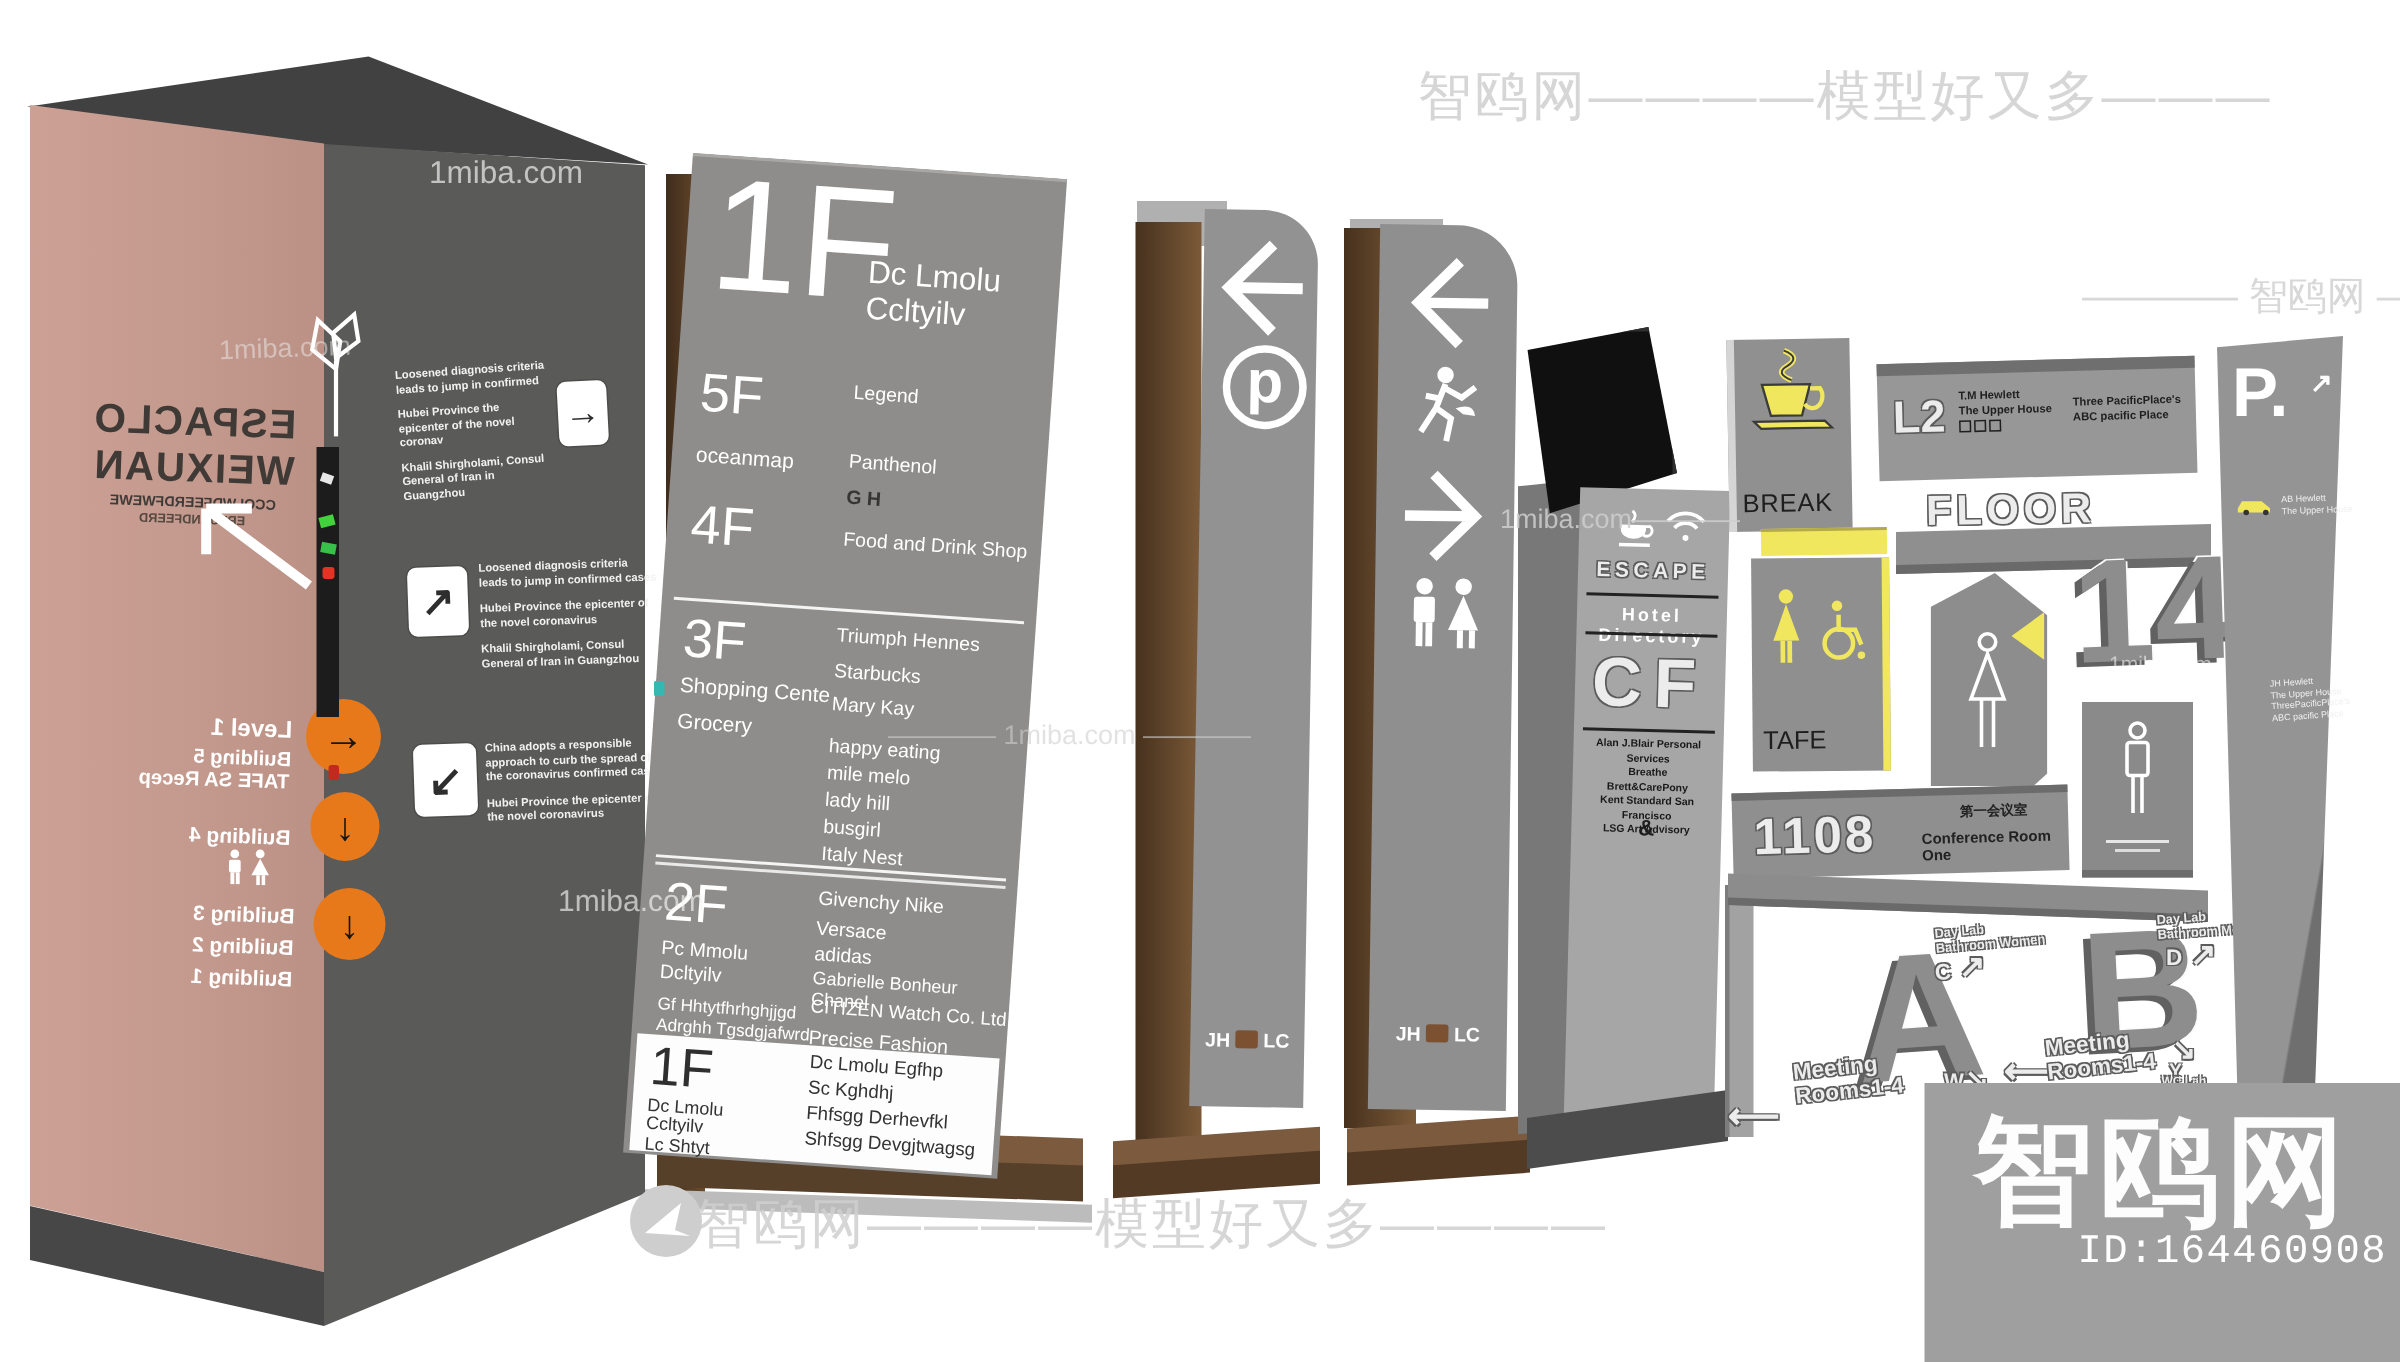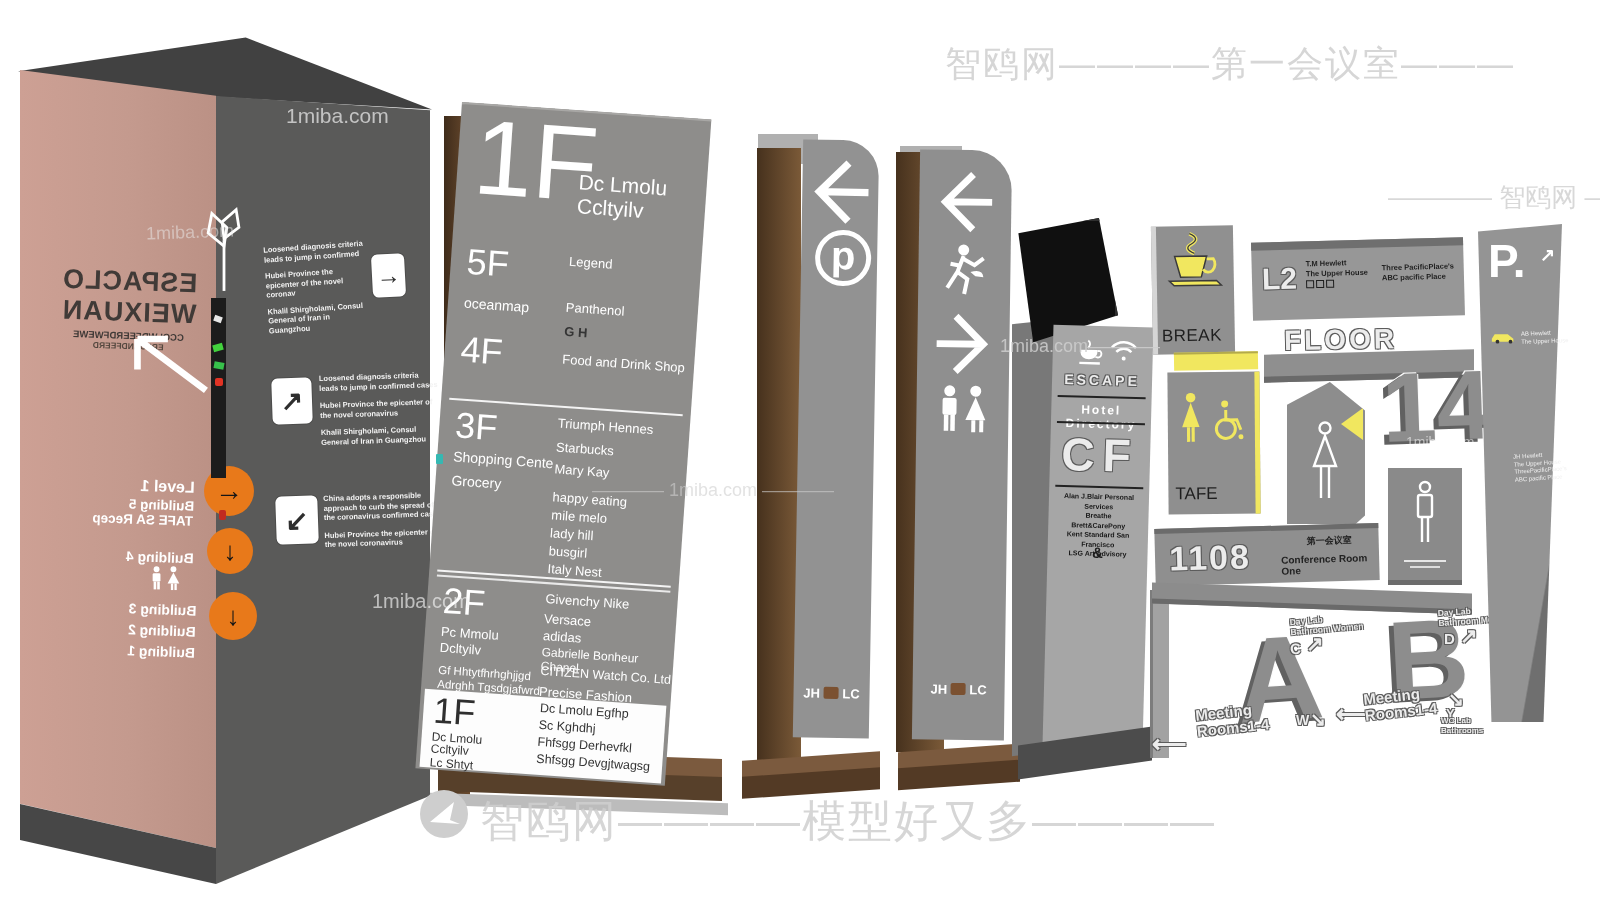--- a/index.html
+++ b/index.html
@@ -429,31 +429,35 @@
     <div>AB Hewlett</div>
     <div>The Upper House</div>
   </div>
   <div class="a tiny" style="left:1514px;top:452px;transform:rotate(-4deg)">
     <div>JH Hewlett</div>
     <div>The Upper House</div>
     <div>ThreePacificPlace's</div>
     <div>ABC pacific Place</div>
   </div>
 
-
-  <div class="a wm" style="left:945px;top:40px;font-size:36px;letter-spacing:2px;opacity:.85">智鸥网————第一会议室———</div>
+  <div class="a" style="left:1283px;top:722px;width:317px;height:186px;background:#9f9f9f">
+    <div class="a" style="left:0;top:6px;width:317px;text-align:center;font-size:80px;font-weight:bold;color:#fdfdfd;letter-spacing:4px">智鸥网</div>
+    <div class="a" style="left:102px;top:98px;font-size:27px;color:#fff;font-family:'Liberation Mono',monospace;letter-spacing:1px">ID:164460908</div>
+  </div>
+
+  <div class="a wm" style="left:945px;top:40px;font-size:36px;letter-spacing:2px;opacity:.85">智鸥网————模型好又多———</div>
   <div class="a wm" style="left:1388px;top:180px;font-size:26px;opacity:.8">———— 智鸥网 ————</div>
   <div class="a wm" style="left:286px;top:104px;font-size:21px;opacity:.9">1miba.com</div>
   <div class="a" style="left:146px;top:222px;font-size:18px;color:rgba(235,235,235,.5);transform:rotate(-2deg);white-space:nowrap">1miba.com</div>
   <div class="a wm" style="left:1000px;top:336px;font-size:18px;opacity:.85">1miba.com————</div>
   <div class="a" style="left:372px;top:590px;font-size:20px;color:rgba(245,245,245,.65);white-space:nowrap">1miba.com</div>
   <div class="a wm" style="left:592px;top:480px;font-size:18px;opacity:.6">———— 1miba.com ————</div>
   <div class="a" style="left:1406px;top:434px;font-size:14px;color:rgba(255,255,255,.55);white-space:nowrap">1miba.com</div>
   <div class="a" style="left:436px;top:454px;width:7px;height:10px;background:#35b8b2;border-radius:1px"></div>
 
   <div class="a" style="left:420px;top:790px;width:48px;height:48px;border-radius:50%;background:#cecece;overflow:hidden">
     <svg width="48" height="48" viewBox="0 0 48 48">
       <path d="M10 32 L34 12 L30 30 L40 34 Z" fill="#fff"></path>
     </svg>
   </div>
-  <div class="a wm" style="left:480px;top:792px;font-size:44px;letter-spacing:2px;opacity:.85">智鸥网————模型好又多————</div>
+  <div class="a wm" style="left:464px;top:792px;font-size:36px;letter-spacing:2px;opacity:.85">智鸥网————模型好又多————</div>
 
 </div>
 
 </body></html>

